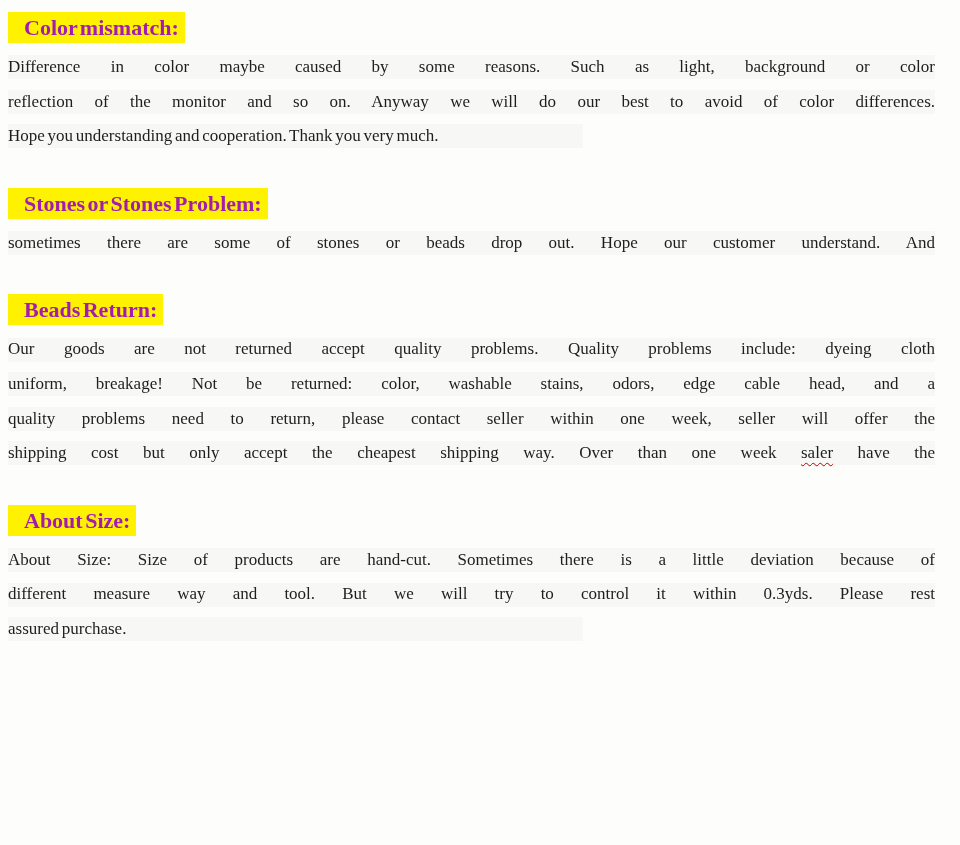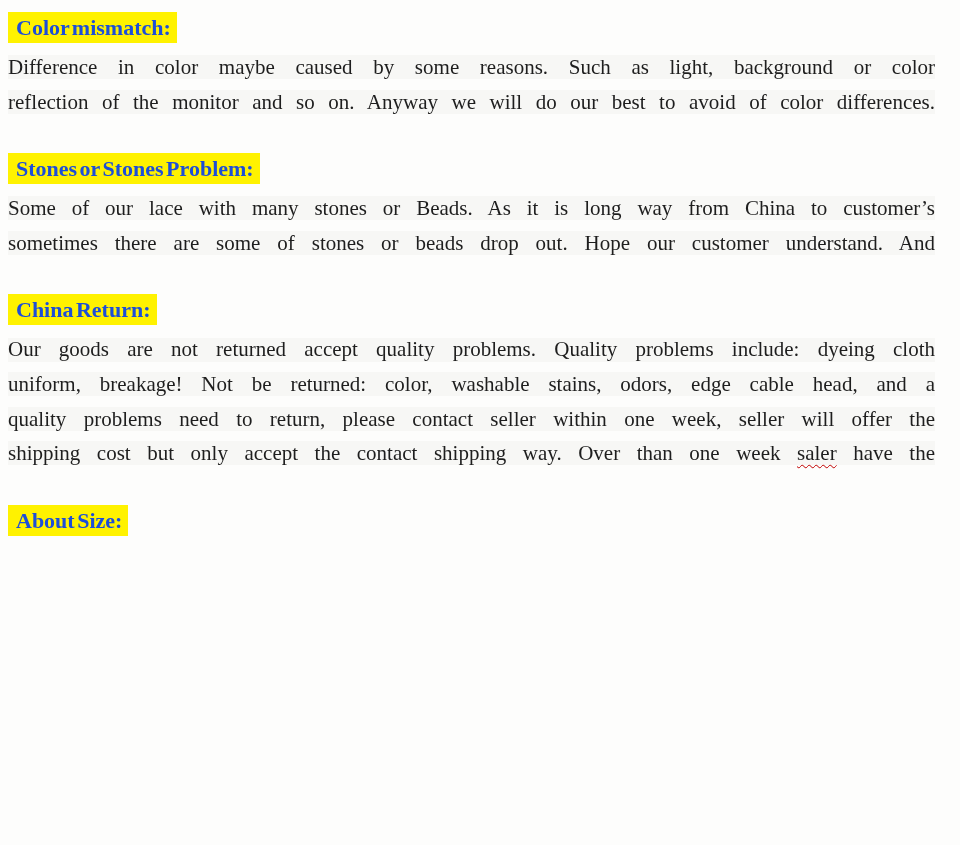--- a/index.html
+++ b/index.html
@@ -19,26 +19,26 @@
   .section:last-child { margin-bottom: 0; }
   .heading {
     font-size: 22px;
     line-height: 32px;
     font-weight: bold;
     word-spacing: -3px;
     margin: 0 0 6px 0;
   }
   .heading .hl {
     background: #fff200;
-    color: #1d4ed8;
-    padding: 3px 6px 3px 8px;
+    color: #a21caf;
+    padding: 3px 6px 3px 16px;
   }
   .para { color: #1e1e1e; }
   .pline {
-    font-size: 21px;
+    font-size: 17px;
     line-height: 34.6px;
     word-spacing: -1.5px;
     text-align: justify;
     text-align-last: justify;
     
     background: linear-gradient(#f7f7f5, #f7f7f5) no-repeat center / 100% 24px;
   }
   .pline.last {
     text-align-last: left;
     background-size: 62% 24px;
@@ -55,38 +55,43 @@
 </head>
 <body>
 
 <div class="doc">
 
   <div class="section">
     <h2 class="heading"><span class="hl">Color mismatch:</span></h2>
     <div class="para">
       <div class="pline">Difference in color maybe caused by some reasons. Such as light, background or color</div>
       <div class="pline">reflection of the monitor and so on. Anyway we will do our best to avoid of color differences.</div>
+      <div class="pline last">Hope you understanding and cooperation. Thank you very much.</div>
     </div>
   </div>
 
   <div class="section">
     <h2 class="heading"><span class="hl">Stones or Stones Problem:</span></h2>
     <div class="para">
-      <div class="pline">Some of our lace with many stones or Beads. As it is long way from China to customer’s</div>
       <div class="pline">sometimes there are some of stones or beads drop out. Hope our customer understand. And</div>
     </div>
   </div>
 
   <div class="section">
-    <h2 class="heading"><span class="hl">China Return:</span></h2>
+    <h2 class="heading"><span class="hl">Beads Return:</span></h2>
     <div class="para">
       <div class="pline">Our goods are not returned accept quality problems. Quality problems include: dyeing cloth</div>
       <div class="pline">uniform, breakage! Not be returned: color, washable stains, odors, edge cable head, and a</div>
       <div class="pline">quality problems need to return, please contact seller within one week, seller will offer the</div>
-      <div class="pline"><span>shipping cost but only accept the contact shipping way. Over than one week </span><span class="misspell">saler</span><span> have the</span></div>
+      <div class="pline"><span>shipping cost but only accept the cheapest shipping way. Over than one week </span><span class="misspell">saler</span><span> have the</span></div>
     </div>
   </div>
 
   <div class="section">
     <h2 class="heading"><span class="hl">About Size:</span></h2>
+    <div class="para">
+      <div class="pline">About Size: Size of products are hand-cut. Sometimes there is a little deviation because of</div>
+      <div class="pline">different measure way and tool. But we will try to control it within 0.3yds. Please rest</div>
+      <div class="pline last">assured purchase.</div>
+    </div>
   </div>
 
 </div>
 
 </body></html>

